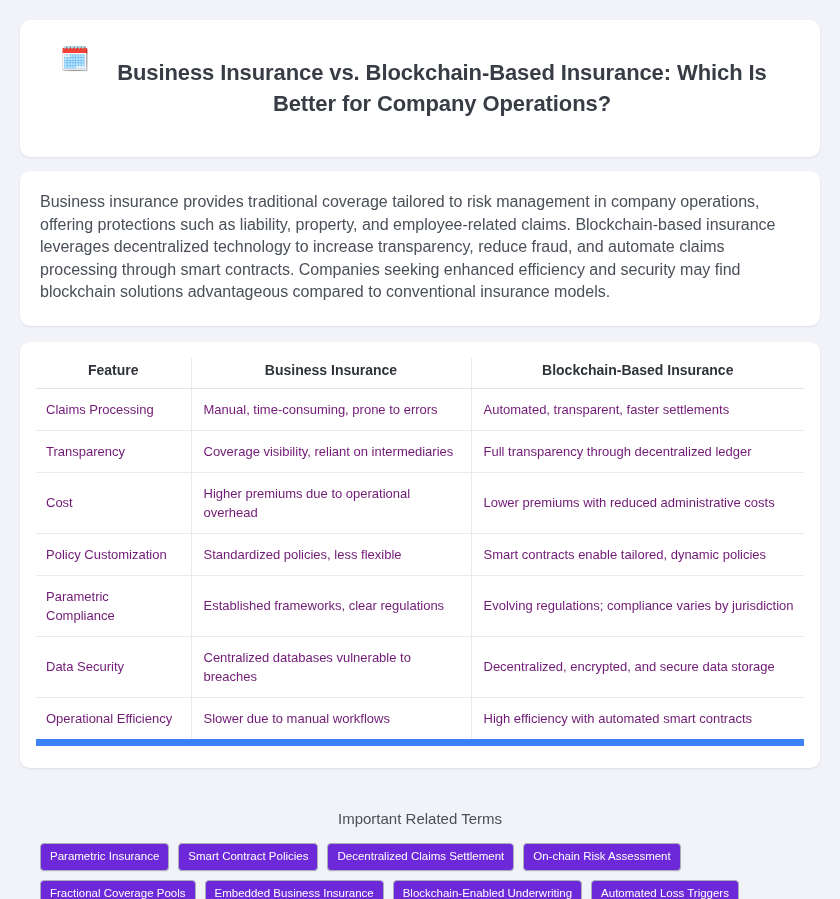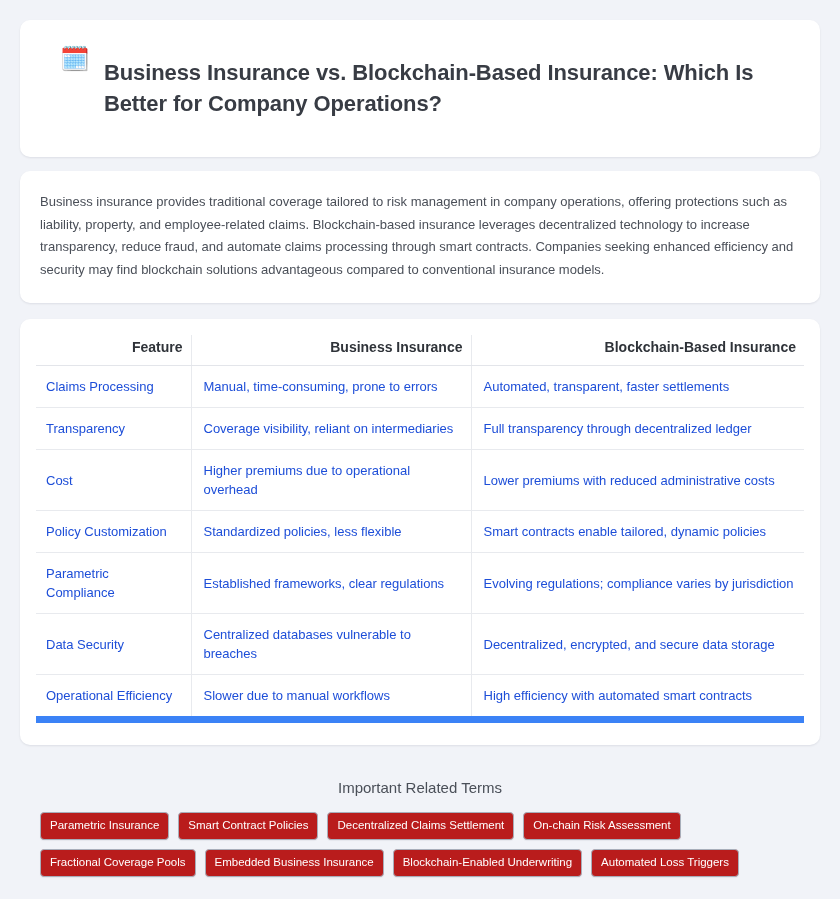--- a/index.html
+++ b/index.html
@@ -43,32 +43,32 @@
     line-height: 30px;
     margin-right: 14px;
     flex: 0 0 auto;
     padding-top: 2px;
   }
   .title-text {
     font-size: 22px;
     line-height: 31px;
     font-weight: bold;
     color: #383c44;
-    text-align: left;
+    text-align: center;
     max-width: 680px;
     letter-spacing: -0.1px;
   }
 
   
   .desc-card {
     padding: 20px 20px 22px 20px;
     margin-bottom: 16px;
   }
   .desc-text {
-    font-size: 13px;
+    font-size: 16px;
     line-height: 22.5px;
     color: #4a4f58;
     margin: 0;
   }
 
   
   .table-card {
     padding: 16px 16px 22px 16px;
     margin-bottom: 12px;
   }
@@ -78,61 +78,61 @@
     table-layout: fixed;
   }
   table.cmp col.c-feature  { width: 155px; }
   table.cmp col.c-left     { width: 280px; }
   table.cmp col.c-right    { width: 333px; }
 
   table.cmp th {
     font-size: 14px;
     font-weight: bold;
     color: #2f3339;
-    text-align: right;
+    text-align: center;
     padding: 4px 8px 10px 8px;
     border-bottom: 1px solid #e3e5ea;
     vertical-align: bottom;
   }
   table.cmp th.col-divider,
   table.cmp td.col-divider {
     border-left: 1px solid #e8eaee;
   }
   table.cmp td {
     font-size: 13px;
     line-height: 19px;
-    color: #1d4ed8;
+    color: #701a75;
     padding: 11px 10px 11px 12px;
     border-bottom: 1px solid #e8eaee;
     vertical-align: middle;
   }
   table.cmp td.feature-cell {
     padding-left: 10px;
   }
   table.cmp tr:last-child td { border-bottom: 7px solid #3b82f6; }
 
   
   .terms-section {
     padding: 6px 20px 0 20px;
   }
   .terms-heading {
     font-size: 15px;
     color: #4a4f58;
     text-align: center;
-    margin: 16px 0 16px 0;
+    margin: 24px 0 16px 0;
     font-weight: normal;
   }
   .tag-wrap {
     display: flex;
     flex-wrap: wrap;
     gap: 9px;
     padding: 0 0 14px 0;
   }
   .tag {
-    background: #b91c1c;
+    background: #6d28d9;
     border: 1px solid #a8aeba;
     border-radius: 4px;
     color: #ffffff;
     font-size: 11.5px;
     line-height: 13px;
     padding: 6px 9px 7px 9px;
     white-space: nowrap;
     box-shadow: 0 1px 1px rgba(16,24,40,0.05);
   }
 </style>

